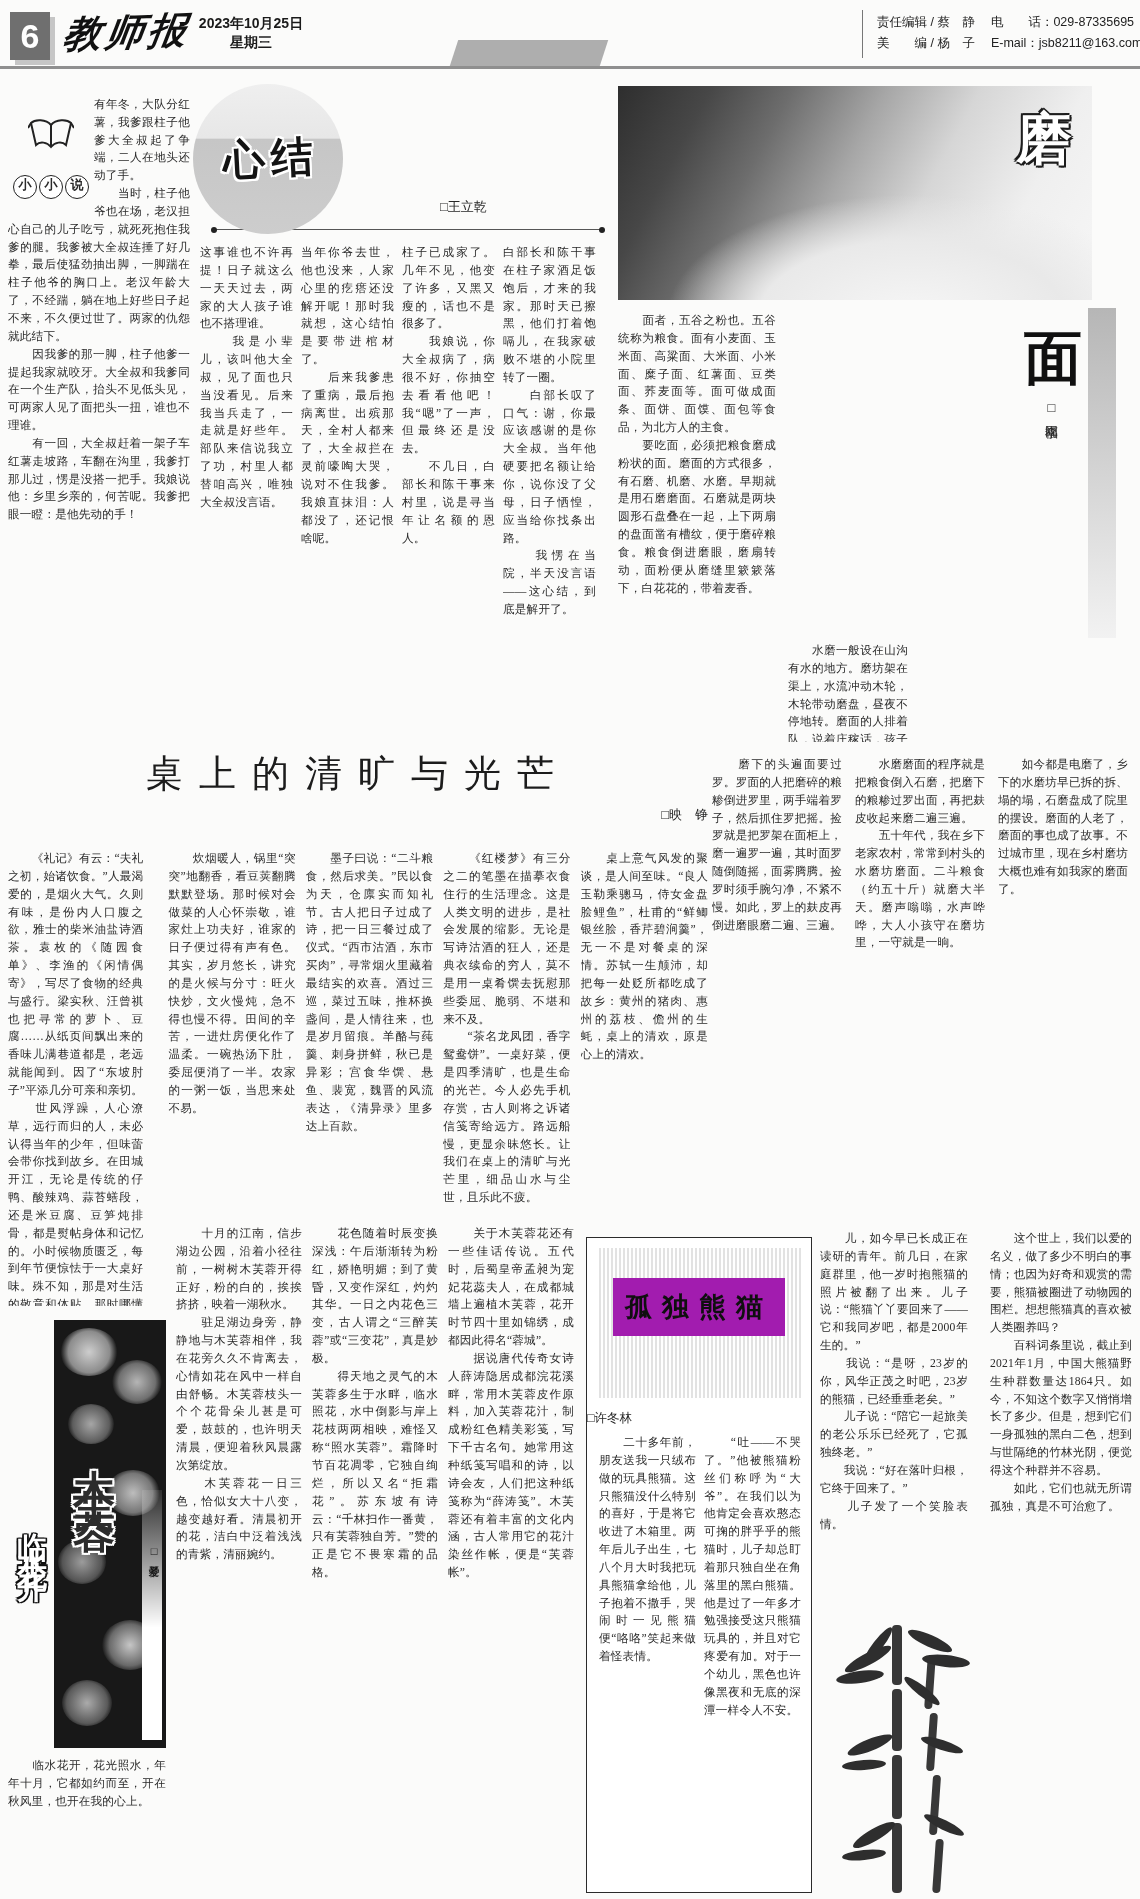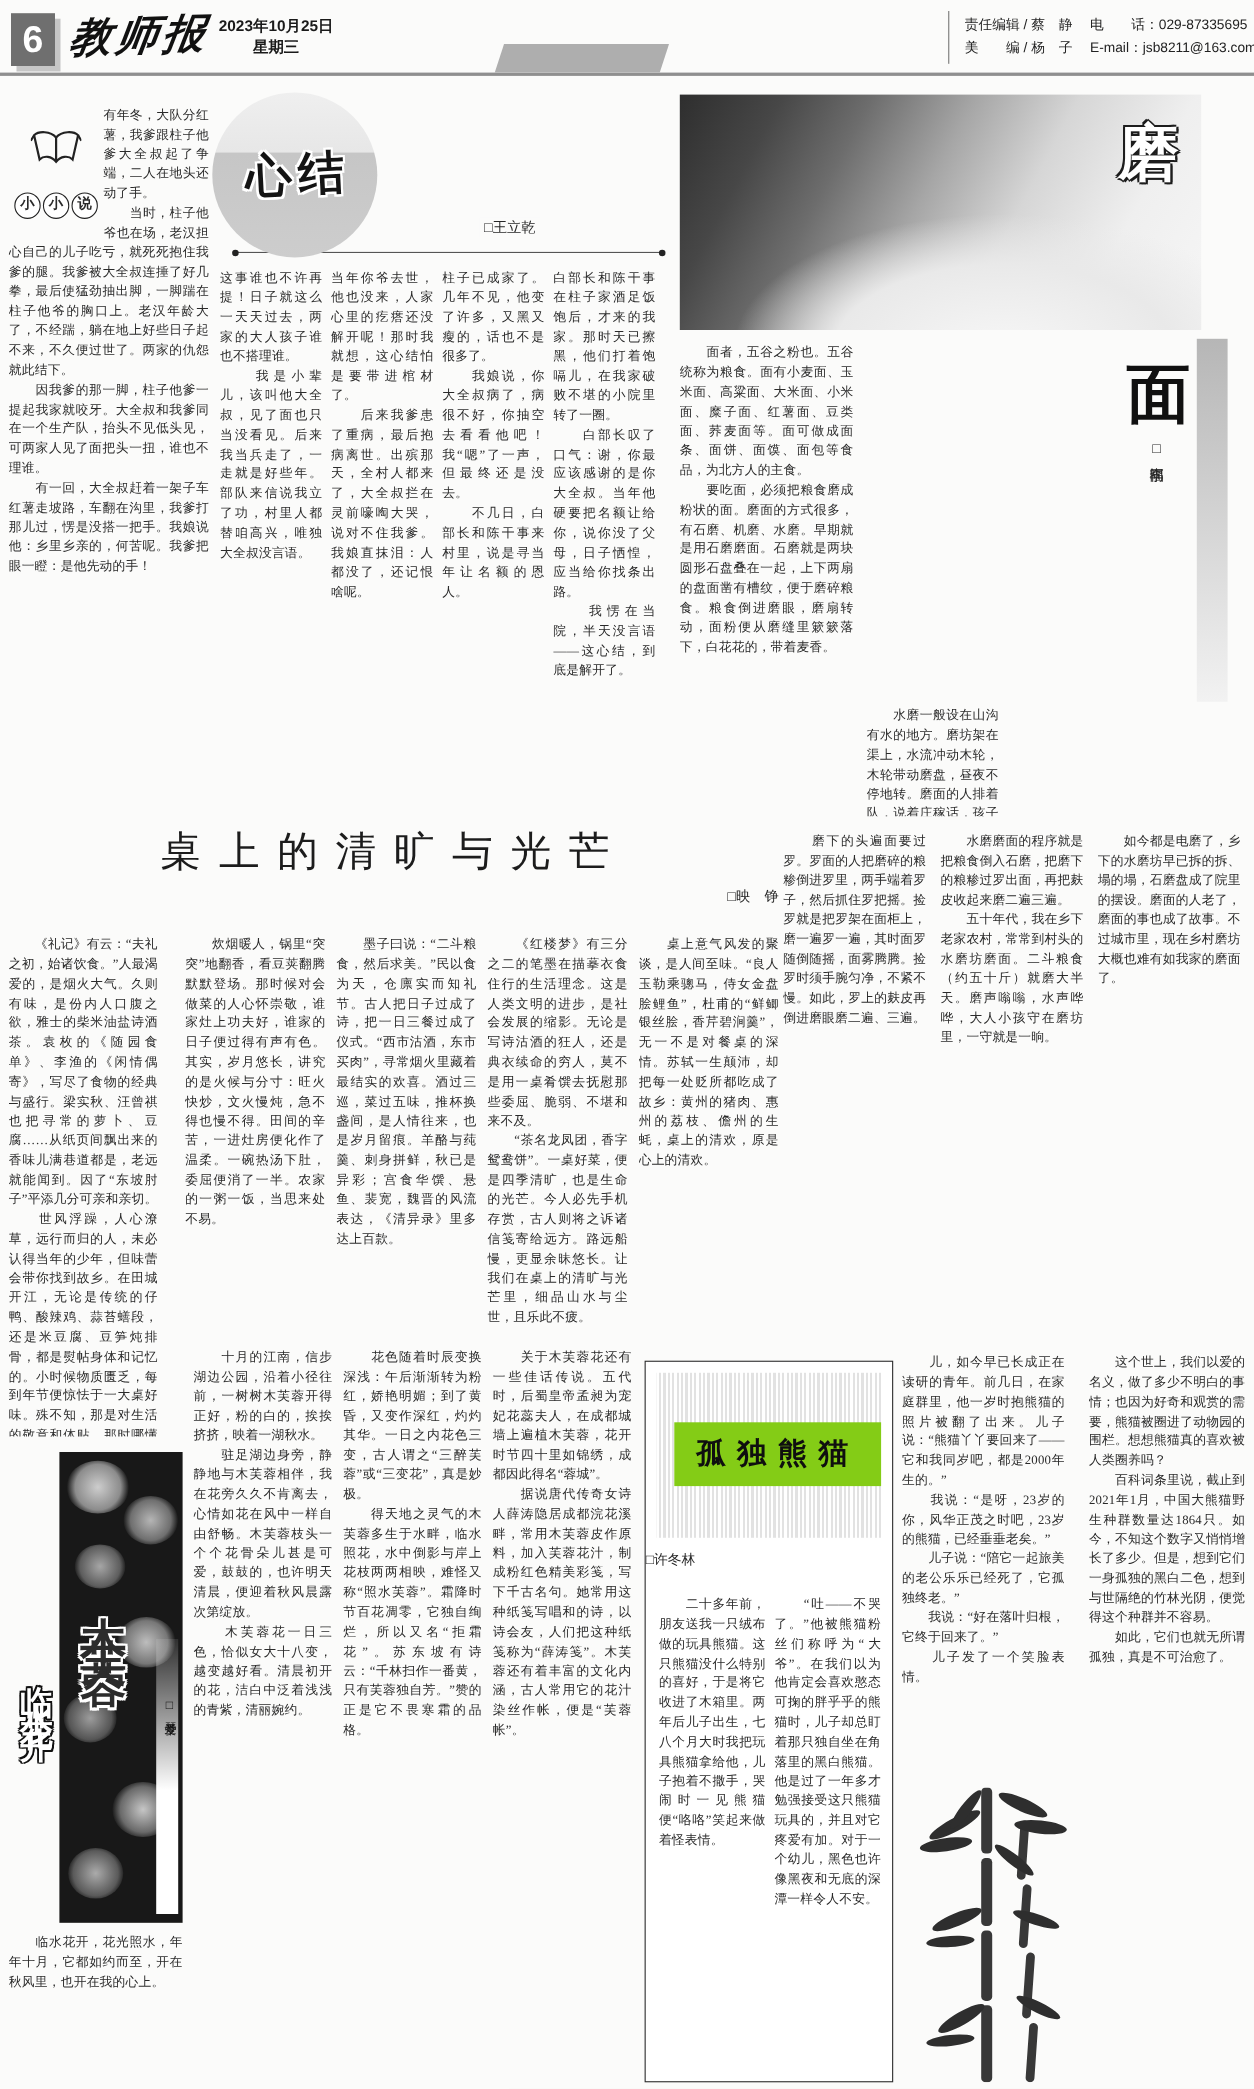--- a/index.html
+++ b/index.html
@@ -88,24 +88,24 @@
   .mfr-strip{position:absolute;right:4px;top:170px;width:20px;height:250px;
       background:linear-gradient(180deg,rgba(255,255,255,.1),#ffffff 55%);}
   .mfr-byline{position:absolute;right:5px;top:225px;font-size:11px;color:#111;}
   .mfr-t{position:absolute;top:0;width:126px;height:668px;}
   .mfr-t0{position:absolute;left:0;top:532px;width:158px;height:136px;}
   
   .art-panda{position:absolute;left:586px;top:1237px;width:226px;height:656px;border:1px solid #2b2b2b;
       box-sizing:border-box;background:#fff;}
   .pd-stripes{position:absolute;left:10px;top:10px;width:204px;height:150px;
       background:repeating-linear-gradient(90deg,#ffffff 0 2px,#e2e2e2 2px 4px);}
-  .pd-band{position:absolute;left:26px;top:55px;width:188px;height:58px;background:#84cc16;
+  .pd-band{position:absolute;left:26px;top:40px;width:172px;height:58px;background:#a21caf;
       text-align:center;font:900 27px/58px "DejaVu Serif",serif;letter-spacing:10px;color:#0f0f0f;}
   .pd-byline{position:absolute;left:0;top:172px;width:224px;font-size:12.5px;}
-  .pd-cols{position:absolute;left:12px;top:212px;width:202px;height:444px;display:flex;}
+  .pd-cols{position:absolute;left:12px;top:196px;width:202px;height:444px;display:flex;}
   .pd-col{width:97px;height:444px;margin-right:8px;}
   .pd-col:last-child{margin-right:0;}
   
   .art-panda-cont{position:absolute;left:820px;top:1230px;width:312px;height:665px;}
   .pc-c1{position:absolute;left:0;top:0;width:148px;height:388px;}
   .pc-c2{position:absolute;left:170px;top:0;width:142px;height:665px;}
   .bamboo{position:absolute;left:14px;top:395px;width:140px;height:268px;}
 </style>
 </head>
 <body>

